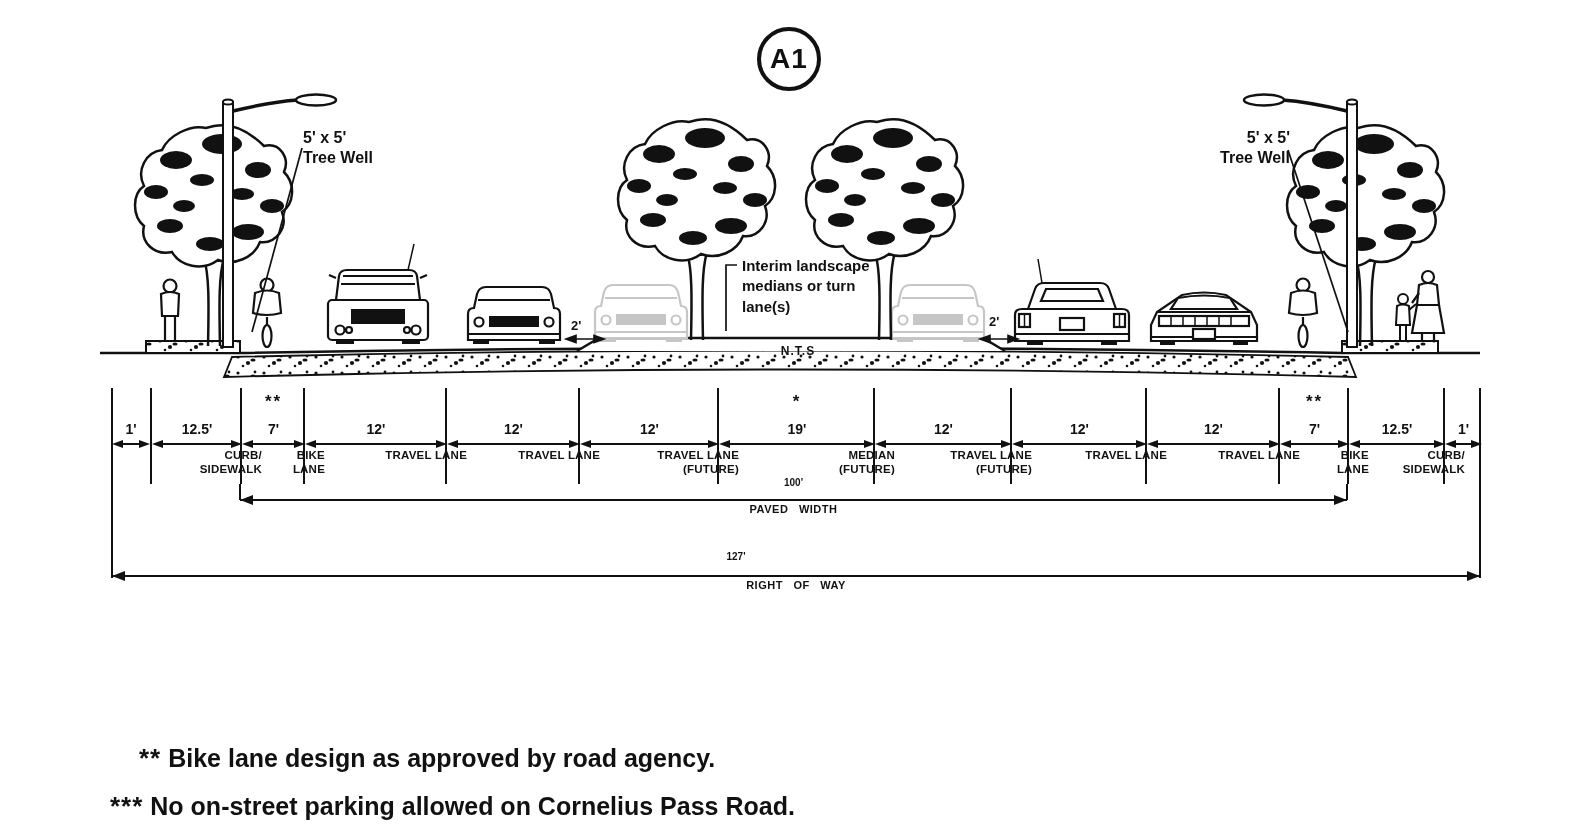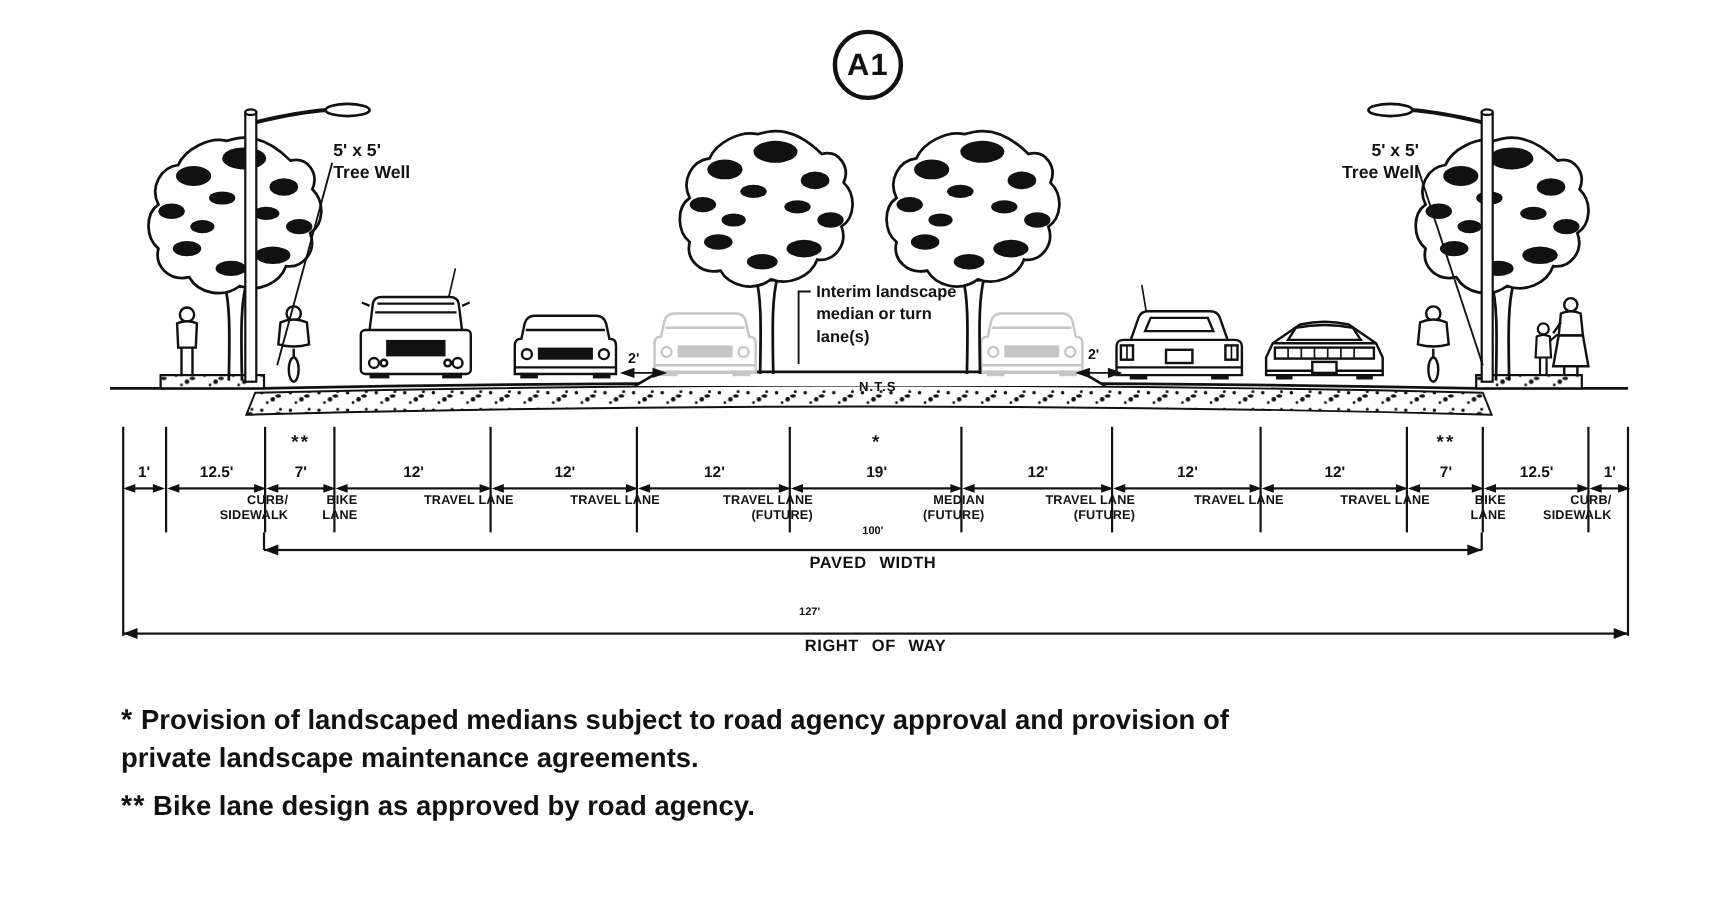--- a/index.html
+++ b/index.html
@@ -32,21 +32,21 @@
   .seg-name{position:absolute;top:61px;left:-20px;right:-20px;text-align:right;font-weight:bold;
             font-size:11.5px;line-height:1.2;white-space:pre-line;letter-spacing:.2px;}
   .bline{position:absolute;width:2px;background:#111;}
   
   .sum-value{position:absolute;text-align:center;font-weight:bold;font-size:10px;}
   .sum-line{position:absolute;height:2px;background:#111;}
   .sum-line::before{content:"";position:absolute;left:0;top:-4px;border-top:5px solid transparent;
                     border-bottom:5px solid transparent;border-right:13px solid #111;}
   .sum-line::after{content:"";position:absolute;right:0;top:-4px;border-top:5px solid transparent;
                    border-bottom:5px solid transparent;border-left:13px solid #111;}
-  .sum-label{position:absolute;text-align:center;font-weight:bold;font-size:15px;word-spacing:7px;letter-spacing:.5px;}
+  .sum-label{position:absolute;text-align:center;font-weight:bold;font-size:11px;word-spacing:7px;letter-spacing:.5px;}
   
   .note{position:absolute;left:110px;width:1085px;font-weight:bold;font-size:25px;line-height:1.35;}
   .note .marker{font-size:26px;letter-spacing:1px;}
   svg .ink{color:#111;}
   svg .faded{color:#c6c6c6;}
 </style>
 </head>
 <body>
 
 <div id="stage">
@@ -224,21 +224,21 @@
       <polygon points="980,339 990,335.5 990,342.5"></polygon>
       <polygon points="1018,339 1008,335.5 1008,342.5"></polygon>
     </g>
   </svg>
 
   <div class="lbl lbl-treewell-l">5' x 5'
 Tree Well</div>
   <div class="lbl lbl-treewell-r">5' x 5'
 Tree Well</div>
   <div class="lbl lbl-interim">Interim landscape
-median or turn
+medians or turn
 lane(s)</div>
   <div class="lbl lbl-nts">N.T.S</div>
   <div class="lbl lbl-2l">2'</div>
   <div class="lbl lbl-2r">2'</div>
 
   <div>
     <div class="bline" style="left:111px;top:388px;height:190px;"></div>
     <div class="bline" style="left:1479px;top:388px;height:190px;"></div>
     <div class="bline" style="left:239px;top:484px;height:16px;"></div>
     <div class="bline" style="left:1346px;top:484px;height:16px;"></div>
@@ -331,22 +331,22 @@
 
     <div class="sum-value" style="left:240px;width:1107px;top:477px;">100'</div>
     <div class="sum-line" style="left:240px;width:1107px;top:499px;"></div>
     <div class="sum-label" style="left:240px;width:1107px;top:503px;">PAVED WIDTH</div>
 
     <div class="sum-value" style="left:112px;width:1248px;top:551px;">127'</div>
     <div class="sum-line" style="left:112px;width:1368px;top:575px;"></div>
     <div class="sum-label" style="left:112px;width:1368px;top:579px;">RIGHT OF WAY</div>
   </div>
 
-  <p class="note" style="top:612px;">
-    <span class="marker">*</span>
-    <span>Provision of landscaped medians subject to road agency approval and provision of private landscape maintenance agreements.</span>
-  </p>
-  <p class="note" style="top:690px;">
+  <p class="note" style="top:716px;margin-left:29px;">
     <span class="marker">**</span>
     <span>Bike lane design as approved by road agency.</span>
   </p>
+  <p class="note" style="top:764px;">
+    <span class="marker">***</span>
+    <span>No on-street parking allowed on Cornelius Pass Road.</span>
+  </p>
 
 </div>
 
 </body></html>

